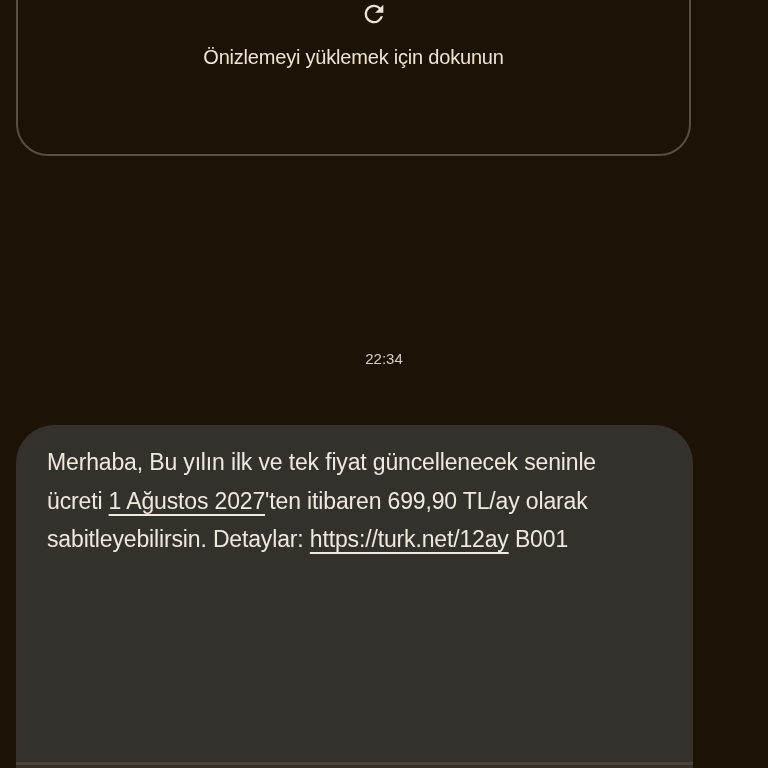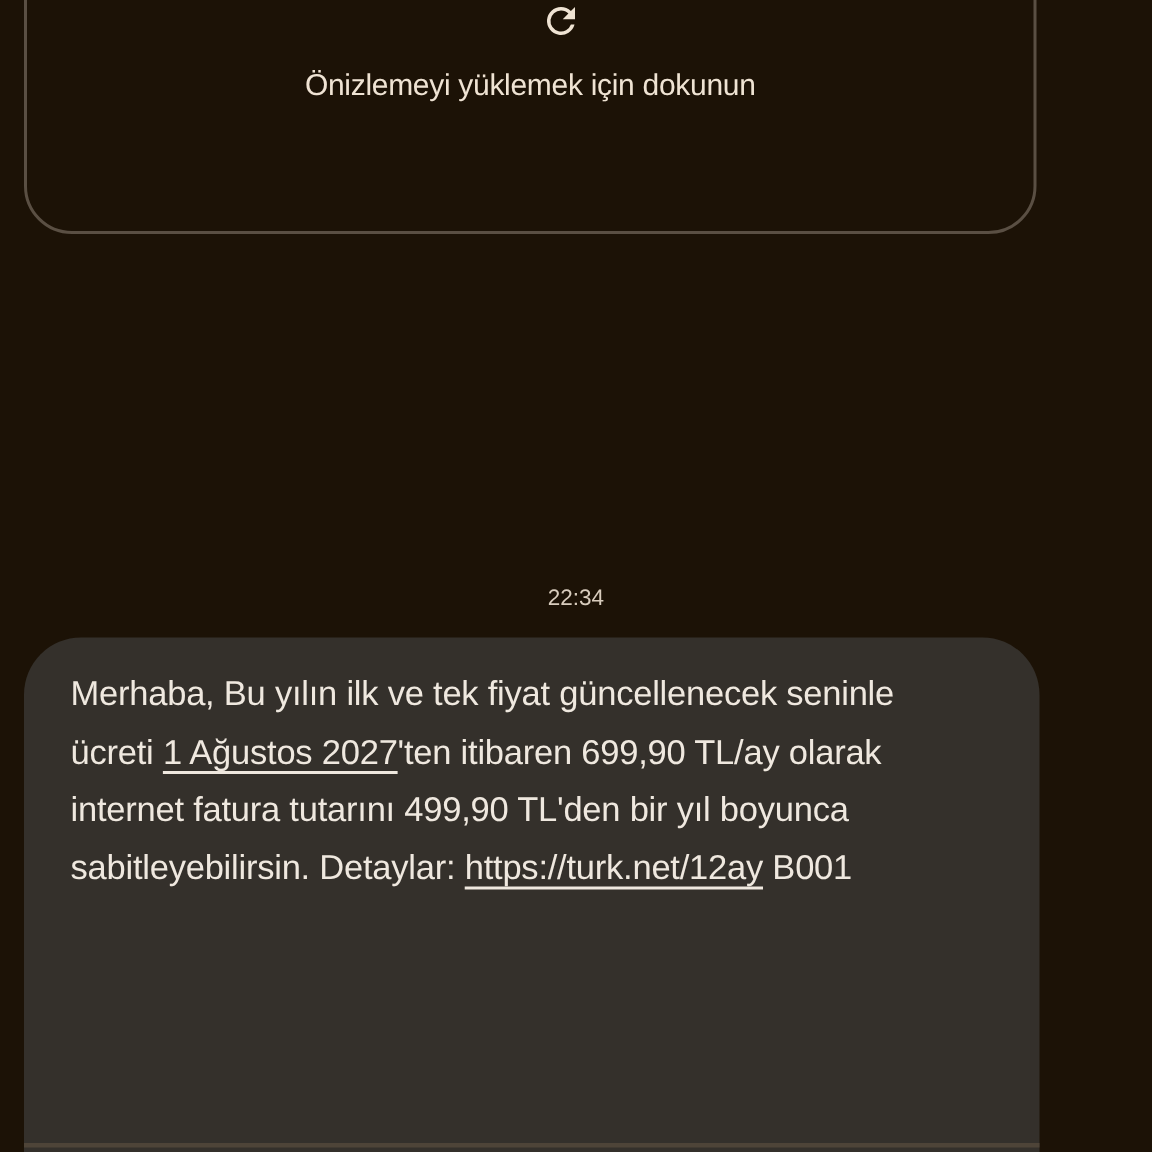--- a/index.html
+++ b/index.html
@@ -64,21 +64,21 @@
   .settings-link {
     color: #e7b58c;
     text-decoration: underline;
     text-underline-offset: 3px;
     cursor: pointer;
   }
   .timestamp {
     position: absolute;
     left: 0;
     right: 0;
-    top: 390px;
+    top: 350px;
     text-align: center;
     color: #d8ccbd;
     font-size: 15px;
   }
   .bubble {
     position: absolute;
     left: 16px;
     top: 425px;
     width: 677px;
     height: 360px;
@@ -118,18 +118,17 @@
     </svg>
     <div class="preview-label">Önizlemeyi yüklemek için dokunun</div>
   </div>
 
 
   <div class="timestamp">22:34</div>
 
   <div class="bubble">
     <span class="ln"><span>Merhaba, Bu yılın ilk ve tek fiyat güncellenecek seninle</span></span>
     <span class="ln"><span>ücreti </span><span class="lnk">1 Ağustos 2027</span><span>'ten itibaren 699,90 TL/ay olarak</span></span>
-    <span class="ln"><span>internet fatura tutarını 499,90 TL'den bir yıl boyunca</span></span>
     <span class="ln"><span>sabitleyebilirsin. Detaylar: </span><span class="lnk">https://turk.net/12ay</span><span> B001</span></span>
   </div>
 
   <div class="bubble-divider"></div>
 </div>
 
 </body></html>

